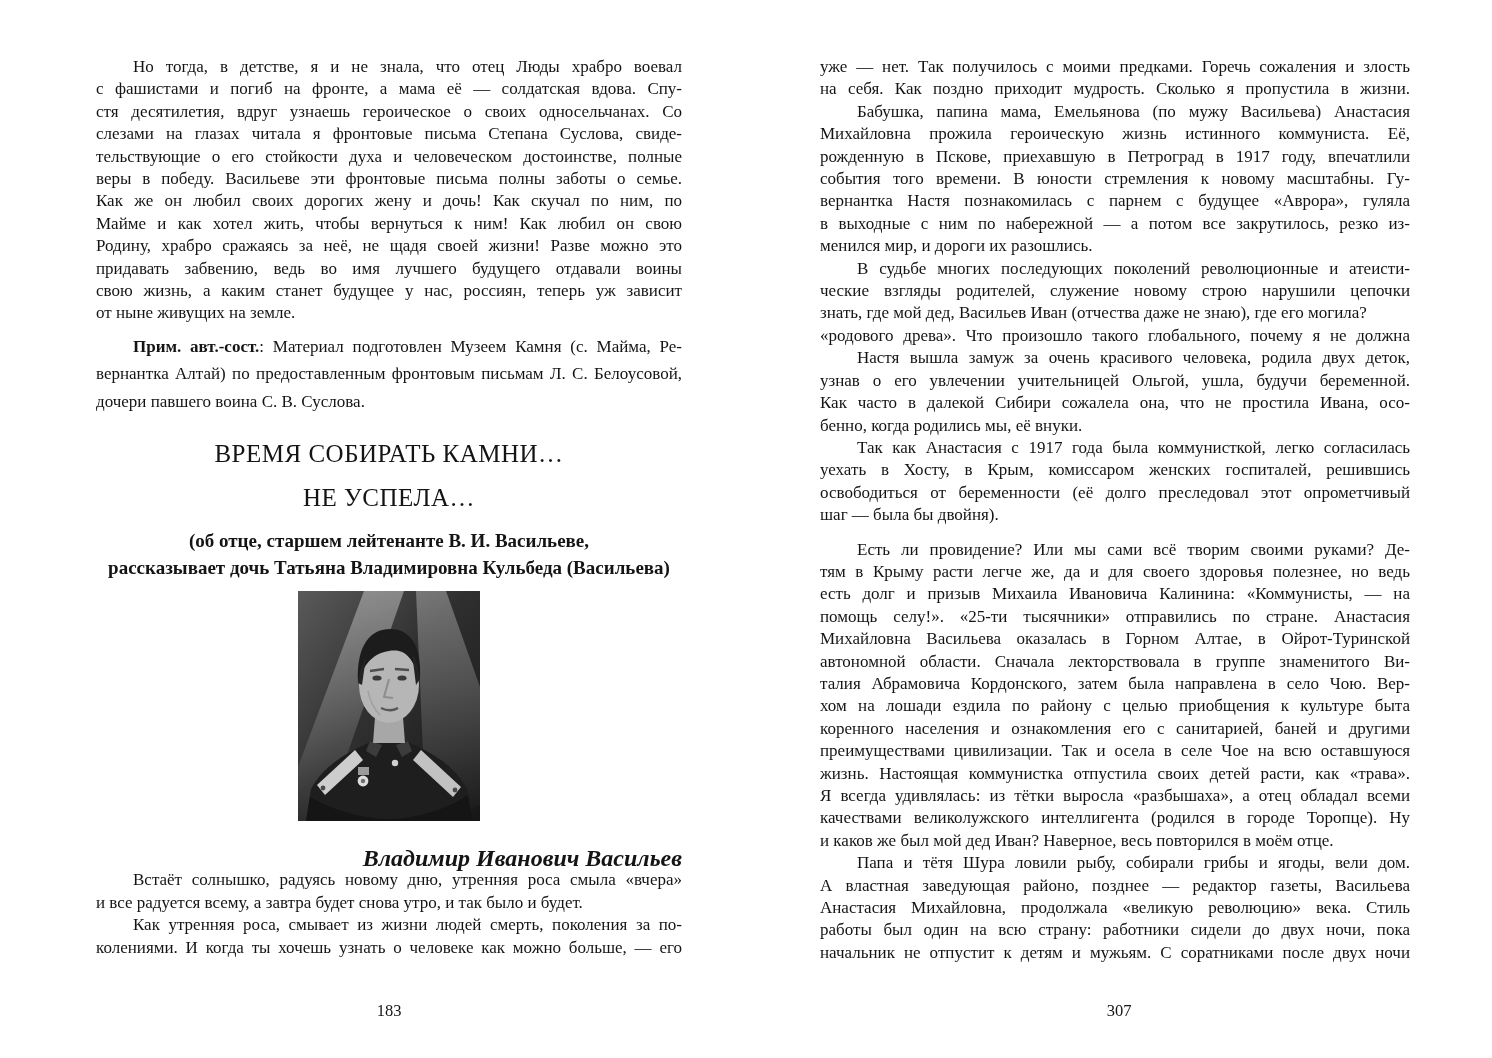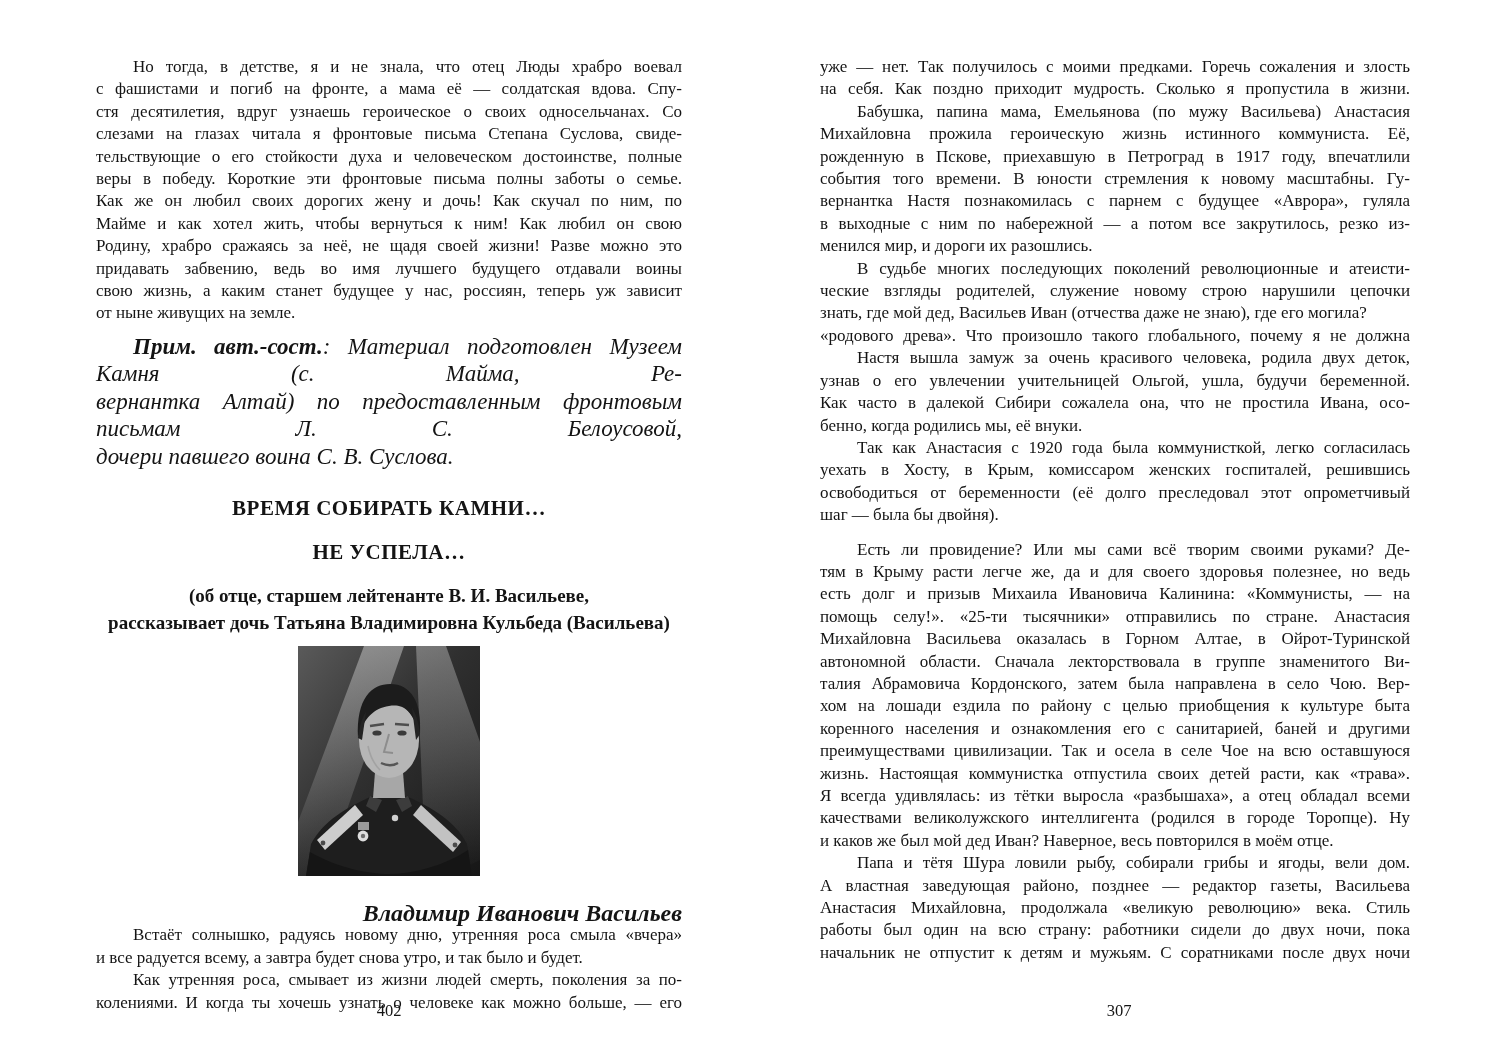--- a/index.html
+++ b/index.html
@@ -21,31 +21,30 @@
     font-size:17px;
     line-height:22.4px;
     text-align:justify;
     text-align-last:justify;
   }
   .line.last{text-align-last:left;}
   .line.indent{text-indent:37px;}
 
   .note{margin-top:8px;}
   .note .line{
-    font-style:italic;
-    font-size:23px;
+    font-size:17px;
     line-height:27.5px;
   }
   .note .lead{font-weight:bold;}
 
   .heading{
     margin-top:26px;
     text-align:center;
-    font-weight:bold;
-    font-size:21px;
+    font-weight:normal;
+    font-size:25px;
     line-height:25px;
     letter-spacing:.5px;
   }
   .heading + .heading{margin-top:19px;}
 
   .subheading{
     margin-top:17px;
     text-align:center;
     font-weight:bold;
     font-size:19px;
@@ -76,21 +75,21 @@
 <body>
 
 <div class="spread">
   <div class="page-col" id="col-left">
       <div class="para">
         <div class="line indent">Но тогда, в детстве, я и не знала, что отец Люды храбро воевал</div>
         <div class="line">с фашистами и погиб на фронте, а мама её — солдатская вдова. Спу-</div>
         <div class="line">стя десятилетия, вдруг узнаешь героическое о своих односельчанах. Со</div>
         <div class="line">слезами на глазах читала я фронтовые письма Степана Суслова, свиде-</div>
         <div class="line">тельствующие о его стойкости духа и человеческом достоинстве, полные</div>
-        <div class="line">веры в победу. Короткие эти фронтовые письма полны заботы о семье.</div>
+        <div class="line">веры в победу. Васильеве эти фронтовые письма полны заботы о семье.</div>
         <div class="line">Как же он любил своих дорогих жену и дочь! Как скучал по ним, по</div>
         <div class="line">Майме и как хотел жить, чтобы вернуться к ним! Как любил он свою</div>
         <div class="line">Родину, храбро сражаясь за неё, не щадя своей жизни! Разве можно это</div>
         <div class="line">придавать забвению, ведь во имя лучшего будущего отдавали воины</div>
         <div class="line">свою жизнь, а каким станет будущее у нас, россиян, теперь уж зависит</div>
         <div class="line last">от ныне живущих на земле.</div>
       </div>
       <div class="note">
         <div class="line indent"><span class="lead">Прим. авт.-сост.</span>: Материал подготовлен Музеем Камня (с. Майма, Ре-</div>
         <div class="line">вернантка Алтай) по предоставленным фронтовым письмам Л. С. Белоусовой,</div>
@@ -183,21 +182,21 @@
         <div class="line last">знать, где мой дед, Васильев Иван (отчества даже не знаю), где его могила?</div>
         <div class="line">«родового древа». Что произошло такого глобального, почему я не должна</div>
       </div>
       <div class="para">
         <div class="line indent">Настя вышла замуж за очень красивого человека, родила двух деток,</div>
         <div class="line">узнав о его увлечении учительницей Ольгой, ушла, будучи беременной.</div>
         <div class="line">Как часто в далекой Сибири сожалела она, что не простила Ивана, осо-</div>
         <div class="line last">бенно, когда родились мы, её внуки.</div>
       </div>
       <div class="para">
-        <div class="line indent">Так как Анастасия с 1920 года была коммунисткой, легко согласилась</div>
+        <div class="line indent">Так как Анастасия с 1917 года была коммунисткой, легко согласилась</div>
         <div class="line">уехать в Хосту, в Крым, комиссаром женских госпиталей, решившись</div>
         <div class="line">освободиться от беременности (её долго преследовал этот опрометчивый</div>
         <div class="line last">шаг — была бы двойня).</div>
       </div>
       <div class="para gap">
         <div class="line indent">Есть ли провидение? Или мы сами всё творим своими руками? Де-</div>
         <div class="line">тям в Крыму расти легче же, да и для своего здоровья полезнее, но ведь</div>
         <div class="line">есть долг и призыв Михаила Ивановича Калинина: «Коммунисты, — на</div>
         <div class="line">помощь селу!». «25-ти тысячники» отправились по стране. Анастасия</div>
         <div class="line">Михайловна Васильева оказалась в Горном Алтае, в Ойрот-Туринской</div>
@@ -212,15 +211,15 @@
         <div class="line last">и каков же был мой дед Иван? Наверное, весь повторился в моём отце.</div>
       </div>
       <div class="para">
         <div class="line indent">Папа и тётя Шура ловили рыбу, собирали грибы и ягоды, вели дом.</div>
         <div class="line">А властная заведующая районо, позднее — редактор газеты, Васильева</div>
         <div class="line">Анастасия Михайловна, продолжала «великую революцию» века. Стиль</div>
         <div class="line">работы был один на всю страну: работники сидели до двух ночи, пока</div>
         <div class="line">начальник не отпустит к детям и мужьям. С соратниками после двух ночи</div>
       </div>
     </div>
-  <div class="pagenum" id="pagenum-left">402</div>
+  <div class="pagenum" id="pagenum-left">183</div>
   <div class="pagenum" id="pagenum-right">307</div>
 </div>
 
 </body></html>

